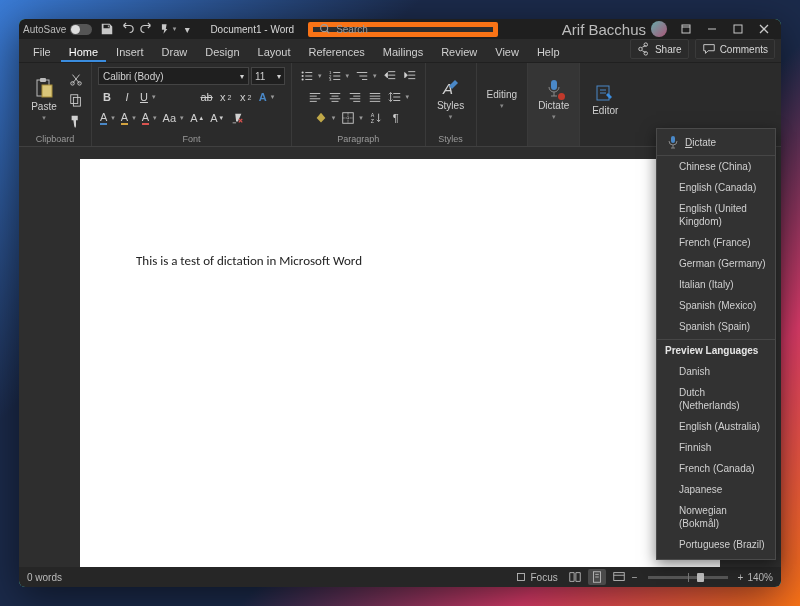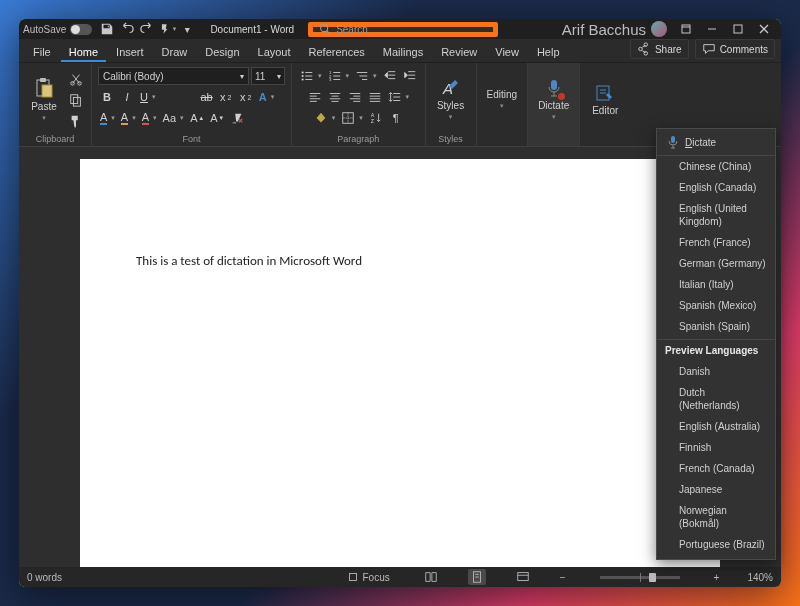--- a/index.html
+++ b/index.html
@@ -161,21 +161,21 @@
   }
   .dm-section {
     padding: 5px 8px; font-weight:bold; color:#e6e6e6;
     border-top: 1px solid #464646; margin-top:2px;
   }
   
   .statusbar {
     height: 20px; background:#262626;
     display:flex; align-items:center;
     font-size:10px; color:#bcbcbc;
-    padding: 0 8px; gap:28px;justify-content:space-between;
+    padding: 0 8px; gap:4px;justify-content:space-between;
   }
   .status-spacer{flex:1;}
   .sbtn { width:18px; height:16px; display:flex; align-items:center; justify-content:center; border-radius:2px;}
   .sbtn.active{background:#4a4a4a;}
   .slider {
     width:80px; height:3px; background:#555; position:relative; margin:0 6px;
   }
   .slider::before{content:"";position:absolute;left:50%;top:-3px;width:1px;height:9px;background:#777;}
   .slider-thumb{position:absolute; left:62%; top:-3px; width:7px; height:9px; background:#bbb; border-radius:1px;}
   svg { display:block; }

